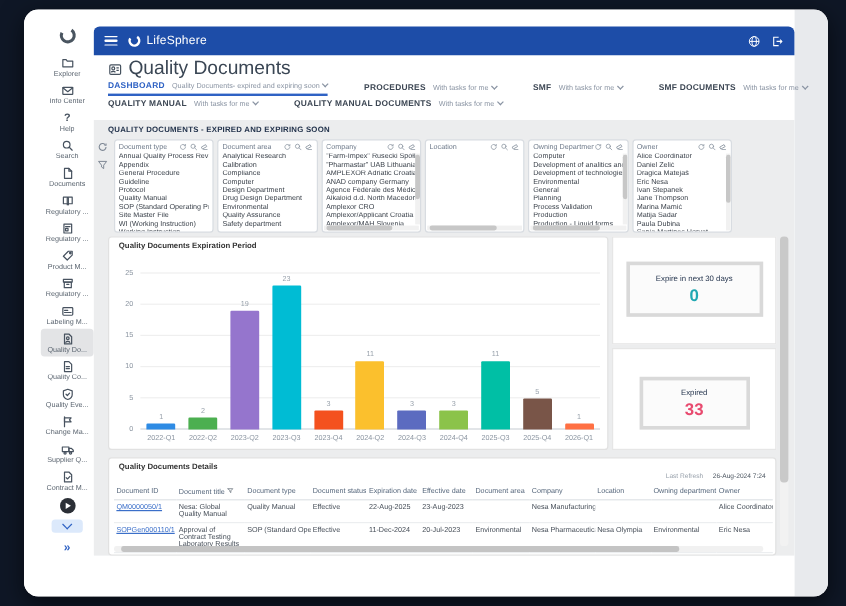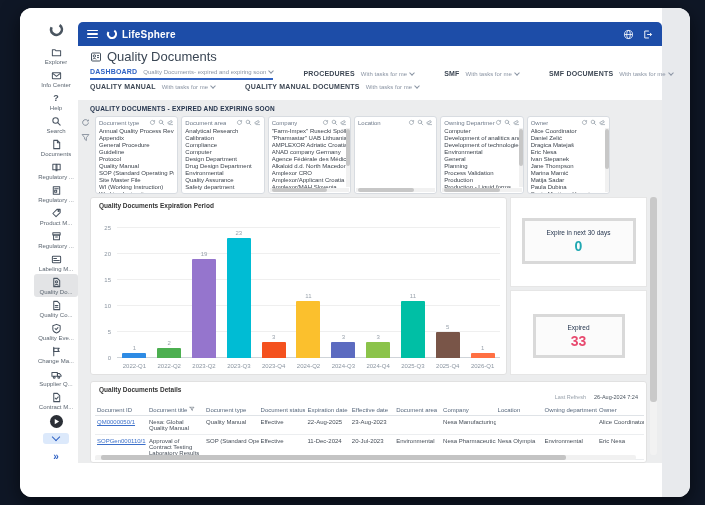--- a/index.html
+++ b/index.html
@@ -27,26 +27,26 @@
   .side-collapse{margin-top:7px;color:#2f62c4;font-size:10px;cursor:pointer;font-weight:bold}
 
   
   .content{position:absolute;left:58px;right:28px;top:0;bottom:0;background:#fff}
   .topbar{position:absolute;top:14px;left:0;right:0;height:24px;background:#1d4da8;
           border-top-left-radius:5px;border-top-right-radius:5px;display:flex;align-items:center;
           padding:0 9px;gap:8px;color:#fff;box-sizing:border-box}
   .burger{width:11px;display:flex;flex-direction:column;gap:2px;cursor:pointer}
   .burger i{display:block;height:1.5px;background:#fff;border-radius:1px}
   .brand{display:flex;align-items:center;gap:4px}
-  .brandname{font-size:10px;font-weight:bold;letter-spacing:.2px}
+  .brandname{font-size:10px;font-weight:normal;letter-spacing:.2px}
   .tb-spacer{flex:1}
   .tbicon{cursor:pointer;display:flex;align-items:center}
 
   .pagehead{position:absolute;top:41px;left:12px;display:flex;align-items:center;gap:5px}
-  .pagetitle{font-size:13px;color:#3a4654}
+  .pagetitle{font-size:16px;color:#3a4654}
 
   .tabs{position:absolute;top:60px;left:12px;right:4px}
   .tabrow{display:flex;align-items:flex-end;margin-bottom:3px}
   .tgroup{display:flex;align-items:baseline;gap:6px;margin-right:30px;padding-bottom:3px;cursor:pointer;white-space:nowrap}
   .tgroup.active{border-bottom:2px solid #2f62c4}
   .tlabel{font-size:7px;font-weight:bold;color:#3d4754;letter-spacing:.2px}
   .tgroup.active .tlabel{color:#2f62c4}
   .tsub{font-size:6px;color:#8a94a3}
   .chev{display:inline-block;width:3px;height:3px;border-right:1px solid #8a94a3;
         border-bottom:1px solid #8a94a3;transform:rotate(45deg);margin-left:3px;vertical-align:1px}

